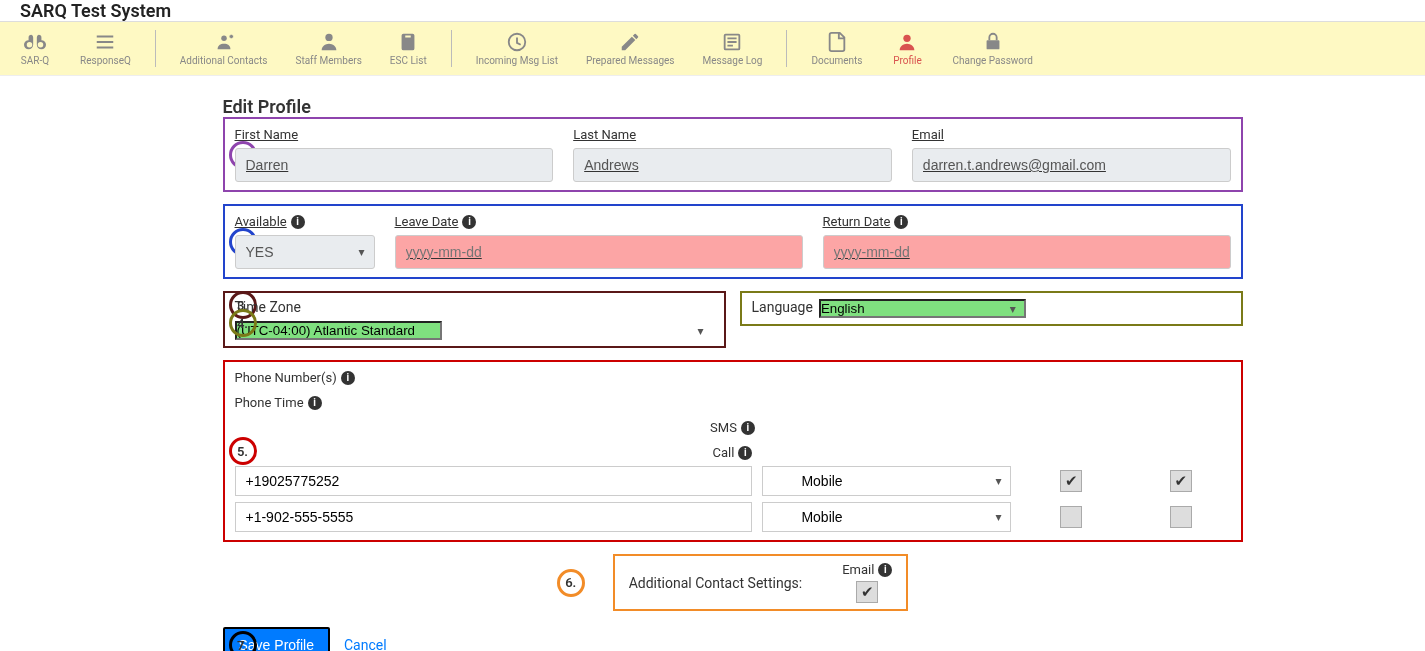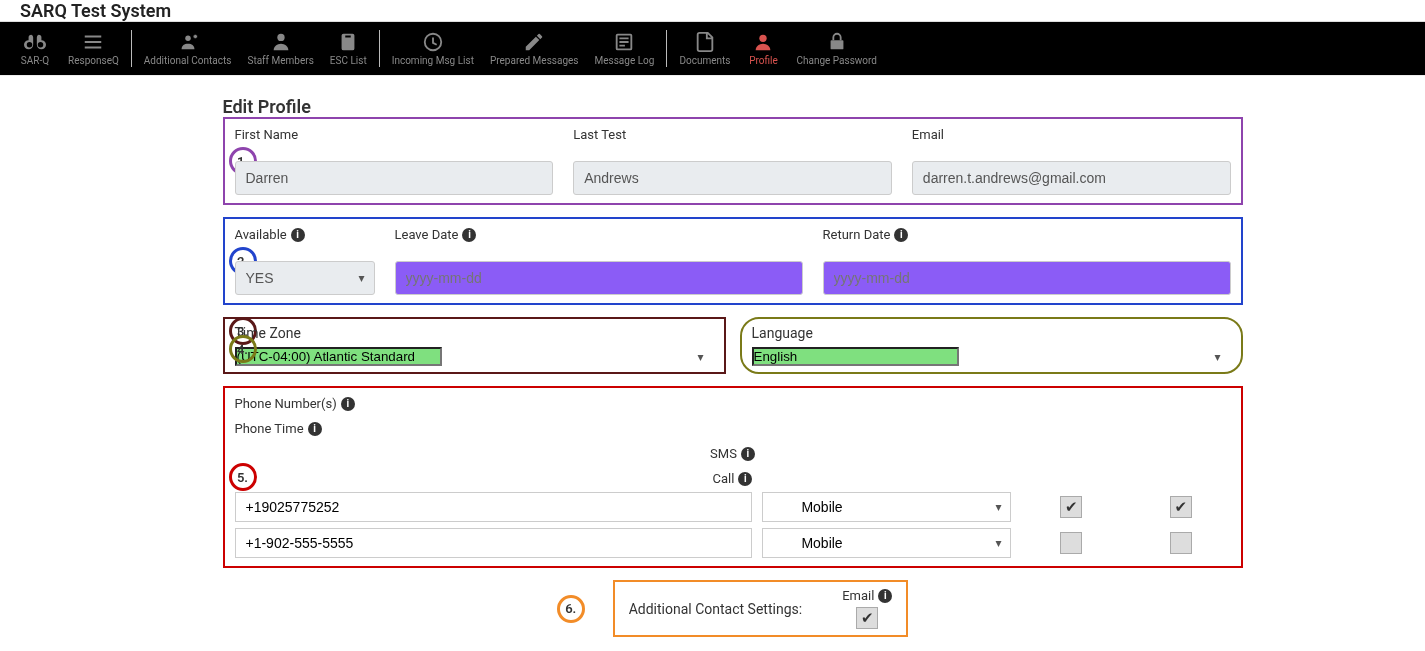--- a/index.html
+++ b/index.html
@@ -1,19 +1,19 @@
 <!DOCTYPE html>
 <html><head>
   <meta charset="utf-8">
   <style>
     * { box-sizing: border-box; margin: 0; padding: 0; }
     body { font-family: -apple-system, BlinkMacSystemFont, "Segoe UI", Roboto, sans-serif; font-size: 14px; color: #333; background: #fff; }
     .header { padding: 0 20px; border-bottom: 1px solid #ddd; }
     .header h1 { font-size: 18px; font-weight: 600; color: #222; }
-    .toolbar { display: flex; padding: 5px 10px; background: #000000; border-bottom: 1px solid #eee; }
+    .toolbar { display: flex; padding: 5px 10px; background: #fef9c3; border-bottom: 1px solid #eee; gap: 12px; }
     .toolbar-item { display: flex; flex-direction: column; align-items: center; justify-content: center; padding: 4px 8px; cursor: pointer; color: #888; text-align: center; min-width: 50px; }
     .toolbar-item .icon { width: 22px; height: 22px; margin-bottom: 2px; }
     .toolbar-item svg { width: 22px; height: 22px; fill: #888; }
     .toolbar-item.active { color: #d9534f; }
     .toolbar-item.active svg { fill: #d9534f; }
     .toolbar-item .tb-label { font-size: 10px; line-height: 1.1; }
     .toolbar-divider { width: 1px; background: #bbb; margin: 3px 4px; }
     .content { max-width: 1100px; margin: 20px auto 0 auto; padding: 0 20px 40px 60px; position: relative; }
     .page-title { font-size: 18px; font-weight: 600; }
     .row-wrap { display: flex; align-items: center; margin-bottom: 12px; }
@@ -25,23 +25,23 @@
     .b5 { border-color: #cc0000; }
     .b6 { border-color: #f28c28; }
     .b7 { border-color: #000; }
     .box { flex: 1; border: 2.5px solid; padding: 8px 10px; display: flex; gap: 20px; position: relative; }
     .box1 { border-color: #8e44ad; }
     .box2 { border-color: #2244cc; }
     .box3 { border-color: #5a1818; }
     .box4 { border-color: #7a7a18; }
     .box5 { border-color: #cc0000; flex-direction: column; gap: 6px; }
     .box6 { border-color: #f28c28; padding: 6px 14px; display: flex; align-items: center; gap: 40px; }
-    .field { flex: 1; display: flex; flex-direction: column; gap: 19px; }
+    .field { flex: 1; display: flex; flex-direction: column; gap: 6px; text-decoration: underline; }
     .field label { font-size: 13px; color: #333; display: flex; align-items: center; gap: 4px; }
-    .field input[type=text], .field select, .field input.dateish { width: 100%; height: 34px; padding: 6px 10px; border: 1px solid #ccc; border-radius: 3px; font-size: 14px; background: #8b5cf6; }
+    .field input[type=text], .field select, .field input.dateish { width: 100%; height: 34px; padding: 6px 10px; border: 1px solid #ccc; border-radius: 3px; font-size: 14px; background: #fca5a5; }
     .field input[readonly] { background: #e9ecef; color: #555; }
     .select-wrap { position: relative; }
     .select-wrap::after { content: "▾"; position: absolute; right: 10px; top: 50%; transform: translateY(-50%); color: #555; pointer-events: none; font-size: 12px; }
     .select-wrap input.fake-select { padding-right: 26px; cursor: pointer; }
     .green input.fake-select { background: #7fe07f; }
     .info-icon { width: 14px; height: 14px; border-radius: 50%; background: #333; color: #fff; font-size: 10px; display: inline-flex; align-items: center; justify-content: center; font-weight: bold; cursor: pointer; }
     .phone-head { display: flex; gap: 10px; flex-direction: column; }
     .phone-head .ph-col1 { flex: 0 0 52%; }
     .phone-head .ph-col2 { flex: 0 0 25%; }
     .phone-head .ph-col3, .phone-head .ph-col4 { flex: 1; text-align: center; }
@@ -156,21 +156,21 @@
   <div class="page-title">Edit Profile</div>
 
   <div class="row-wrap" style="position:relative;">
     <div class="bullet b1">1.</div>
     <div class="box box1">
       <div class="field">
         <label>First Name</label>
         <input type="text" readonly="" value="Darren" style="">
       </div>
       <div class="field">
-        <label>Last Test</label>
+        <label>Last Name</label>
         <input type="text" readonly="" value="Andrews" style="">
       </div>
       <div class="field">
         <label>Email</label>
         <input type="text" readonly="" value="darren.t.andrews@gmail.com" style="">
       </div>
     </div>
   </div>
 
   <div class="row-wrap" style="position:relative;">
@@ -203,21 +203,21 @@
   </div>
 
   <div class="row-tz" style="position:relative;">
     <div class="bullet b3">3.</div>
     <div class="box box3" style="flex-direction:column; gap:6px;">
       <label>Time Zone</label>
       <div class="select-wrap green">
         <input type="text" class="fake-select" readonly="" value="(UTC-04:00) Atlantic Standard Time" style="">
       </div>
     </div>
-    <div class="box box4" style="flex-direction:column; gap:6px;border-radius:19px;">
+    <div class="box box4" style="gap:6px;">
       <label>Language</label>
       <div class="select-wrap green">
         <input type="text" class="fake-select" readonly="" value="English" style="">
       </div>
     </div>
     <div class="bullet b4 bullet-right" style="top:18px;">4.</div>
   </div>
 
   <div class="row-wrap" style="position:relative;">
     <div class="bullet b5">5.</div>

